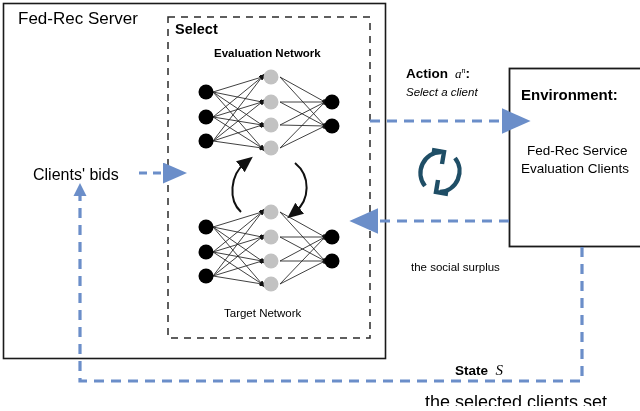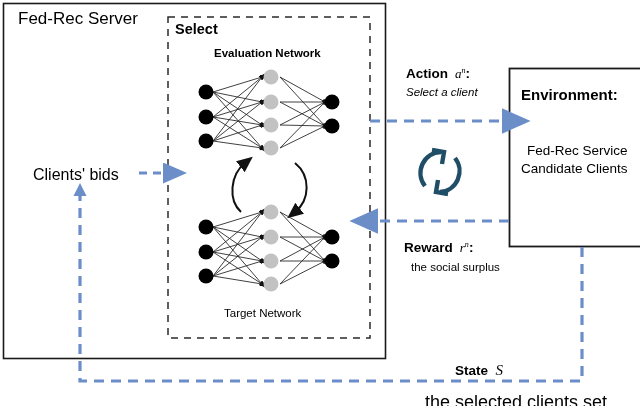--- a/index.html
+++ b/index.html
@@ -281,26 +281,22 @@
   <div class="lbl lbl-bids">Clients' bids</div>
 
   <div class="lbl lbl-action">
     <span>Action</span>
     <span class="math">&nbsp;<span>a</span><sup>n</sup></span><span>:</span>
   </div>
   <div class="lbl lbl-action-sub">Select a client</div>
 
   <div class="lbl lbl-env">Environment:</div>
   <div class="lbl lbl-env-l1">Fed-Rec Service</div>
-  <div class="lbl lbl-env-l2">Candidate Clients</div>
-
-  <div class="lbl lbl-reward">
-    <span>Reward</span>
-    <span class="math">&nbsp;<span>r</span><sup>n</sup></span><span>:</span>
-  </div>
+  <div class="lbl lbl-env-l2">Evaluation Clients</div>
+
   <div class="lbl lbl-reward-l1">the social surplus</div>
 
   <div class="lbl lbl-state">
     <span>State</span>
     <span class="math-lg">&nbsp;<span>S</span></span>
   </div>
   <div class="lbl lbl-state-sub">the selected clients set</div>
 
 </div>
 

